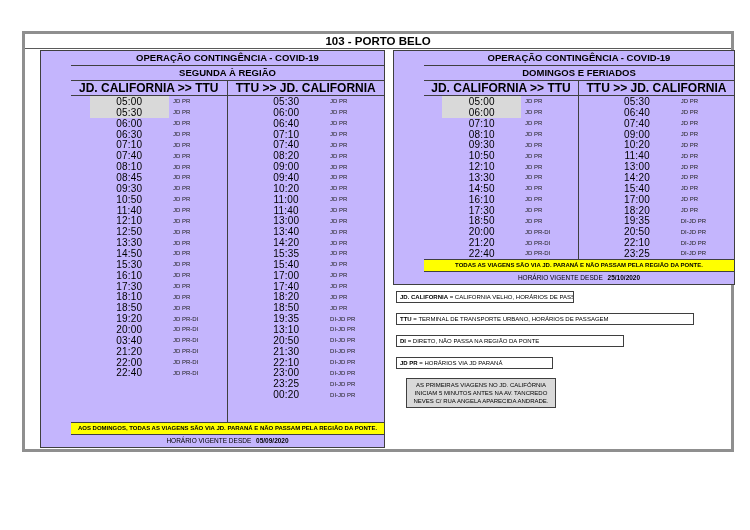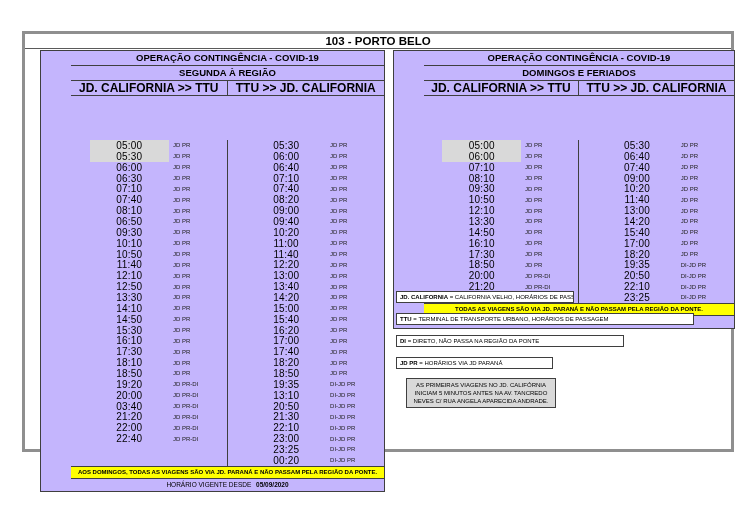--- a/index.html
+++ b/index.html
@@ -13,21 +13,21 @@
 
   .panel{position:absolute;border:1px solid #3f3f3f;background:#c4b5fd;box-sizing:border-box;padding-left:30px;}
   .panel-left{left:40px;top:50px;width:345px;}
   .panel-right{left:393px;top:50px;width:342px;}
   .ph1,.ph2{height:14px;line-height:14px;text-align:center;font-weight:bold;
             font-size:9.5px;border-bottom:1px solid #3f3f3f;}
   .colheads{display:flex;height:14px;border-bottom:1px solid #3f3f3f;}
   .colheads .ch{width:50%;box-sizing:border-box;text-align:center;
                 font-size:12px;font-weight:bold;line-height:14px;}
   .colheads .ch:first-child{border-right:1px solid #3f3f3f;}
-  .rows{display:flex;margin-top:44px;}
+  .rows{display:flex;}
   .rows .col{width:50%;box-sizing:border-box;display:flex;flex-direction:column;}
   .rows .col:first-child{border-right:1px solid #3f3f3f;}
   .panel-left  .rows{height:326px;}
   .panel-right .rows{height:163px;}
   .panel-left  .srow{height:10.867px;}
   .panel-right .srow{height:10.867px;}
   .srow{display:flex;align-items:stretch;}
   .srow .t{margin-left:12%;width:51%;display:flex;align-items:center;justify-content:center;
            font-size:10px;letter-spacing:0.2px;}
   .srow .t.hl{background:#d9d9d9;}
@@ -98,33 +98,29 @@
             <div class="t">07:40</div>
             <div class="n">JD PR</div>
           </div>
 
           <div class="srow">
             <div class="t">08:10</div>
             <div class="n">JD PR</div>
           </div>
 
           <div class="srow">
-            <div class="t">06:50</div>
+            <div class="t">08:45</div>
             <div class="n">JD PR</div>
           </div>
 
           <div class="srow">
             <div class="t">09:30</div>
             <div class="n">JD PR</div>
           </div>
 
-          <div class="srow">
-            <div class="t">10:10</div>
-            <div class="n">JD PR</div>
-          </div>
 
           <div class="srow">
             <div class="t">10:50</div>
             <div class="n">JD PR</div>
           </div>
 
           <div class="srow">
             <div class="t">11:40</div>
             <div class="n">JD PR</div>
           </div>
@@ -137,24 +133,20 @@
           <div class="srow">
             <div class="t">12:50</div>
             <div class="n">JD PR</div>
           </div>
 
           <div class="srow">
             <div class="t">13:30</div>
             <div class="n">JD PR</div>
           </div>
 
-          <div class="srow">
-            <div class="t">14:10</div>
-            <div class="n">JD PR</div>
-          </div>
 
           <div class="srow">
             <div class="t">14:50</div>
             <div class="n">JD PR</div>
           </div>
 
           <div class="srow">
             <div class="t">15:30</div>
             <div class="n">JD PR</div>
           </div>
@@ -261,54 +253,46 @@
           <div class="srow">
             <div class="t">11:00</div>
             <div class="n">JD PR</div>
           </div>
 
           <div class="srow">
             <div class="t">11:40</div>
             <div class="n">JD PR</div>
           </div>
 
-          <div class="srow">
-            <div class="t">12:20</div>
-            <div class="n">JD PR</div>
-          </div>
 
           <div class="srow">
             <div class="t">13:00</div>
             <div class="n">JD PR</div>
           </div>
 
           <div class="srow">
             <div class="t">13:40</div>
             <div class="n">JD PR</div>
           </div>
 
           <div class="srow">
             <div class="t">14:20</div>
             <div class="n">JD PR</div>
           </div>
 
           <div class="srow">
-            <div class="t">15:00</div>
+            <div class="t">15:35</div>
             <div class="n">JD PR</div>
           </div>
 
           <div class="srow">
             <div class="t">15:40</div>
             <div class="n">JD PR</div>
           </div>
 
-          <div class="srow">
-            <div class="t">16:20</div>
-            <div class="n">JD PR</div>
-          </div>
 
           <div class="srow">
             <div class="t">17:00</div>
             <div class="n">JD PR</div>
           </div>
 
           <div class="srow">
             <div class="t">17:40</div>
             <div class="n">JD PR</div>
           </div>

